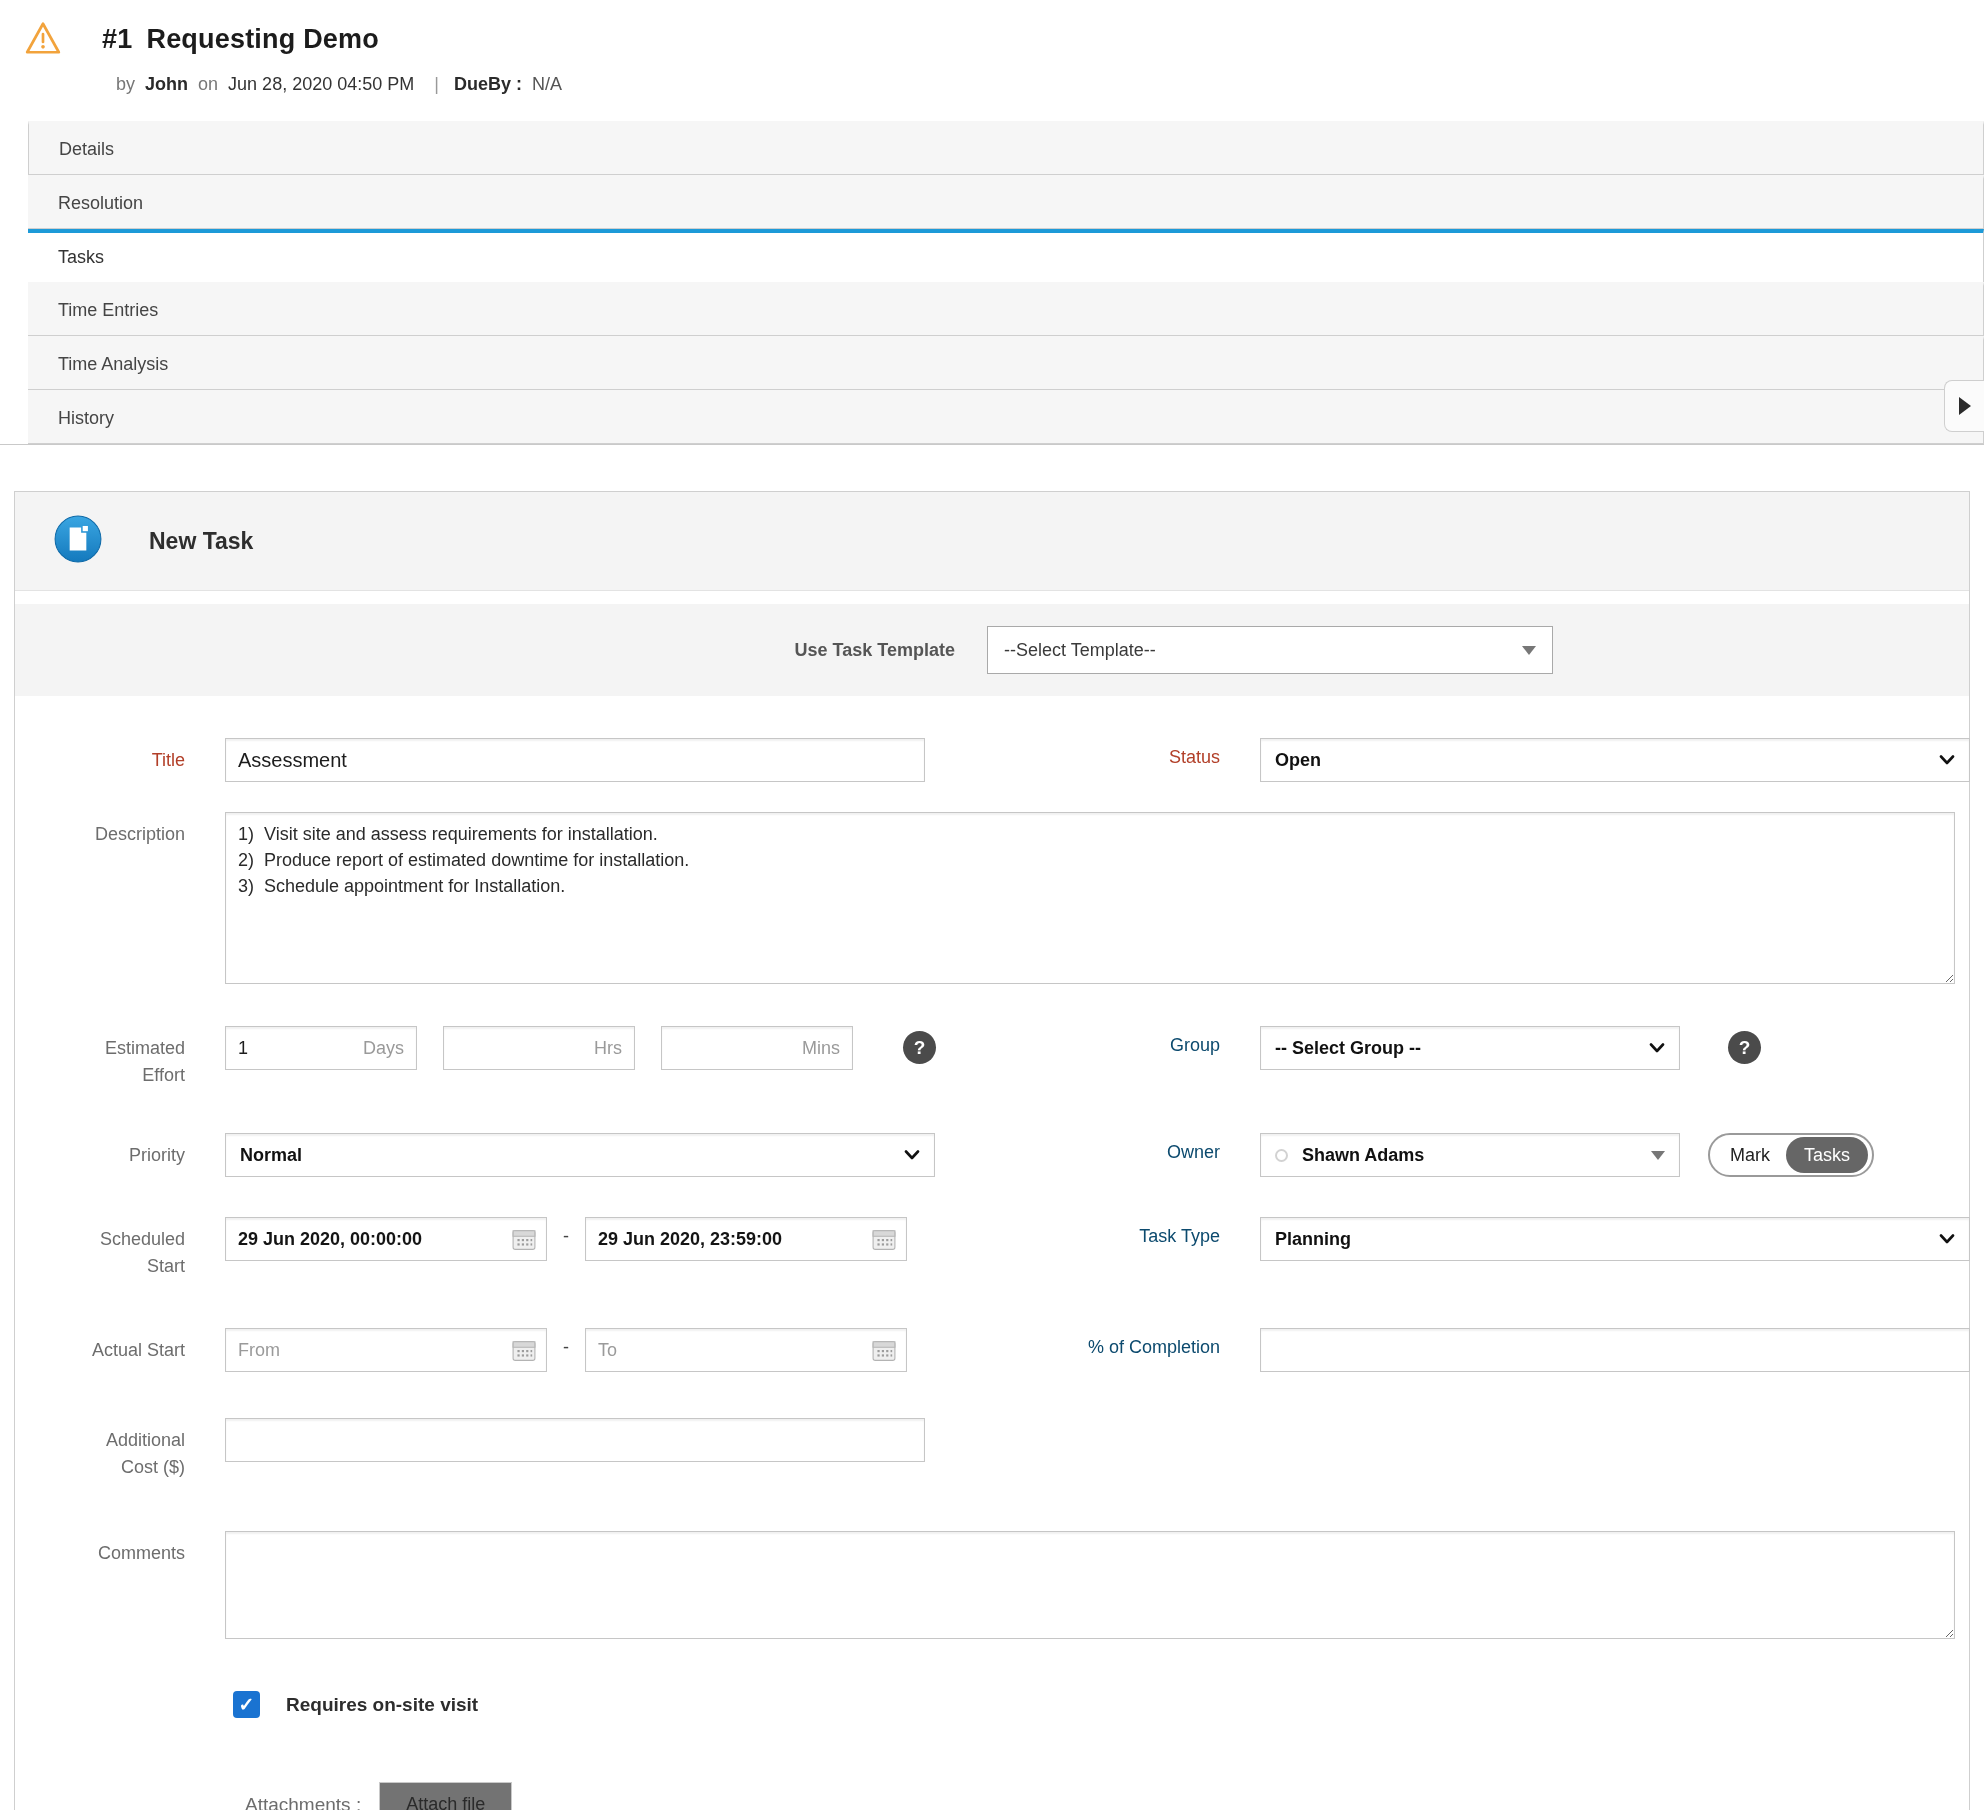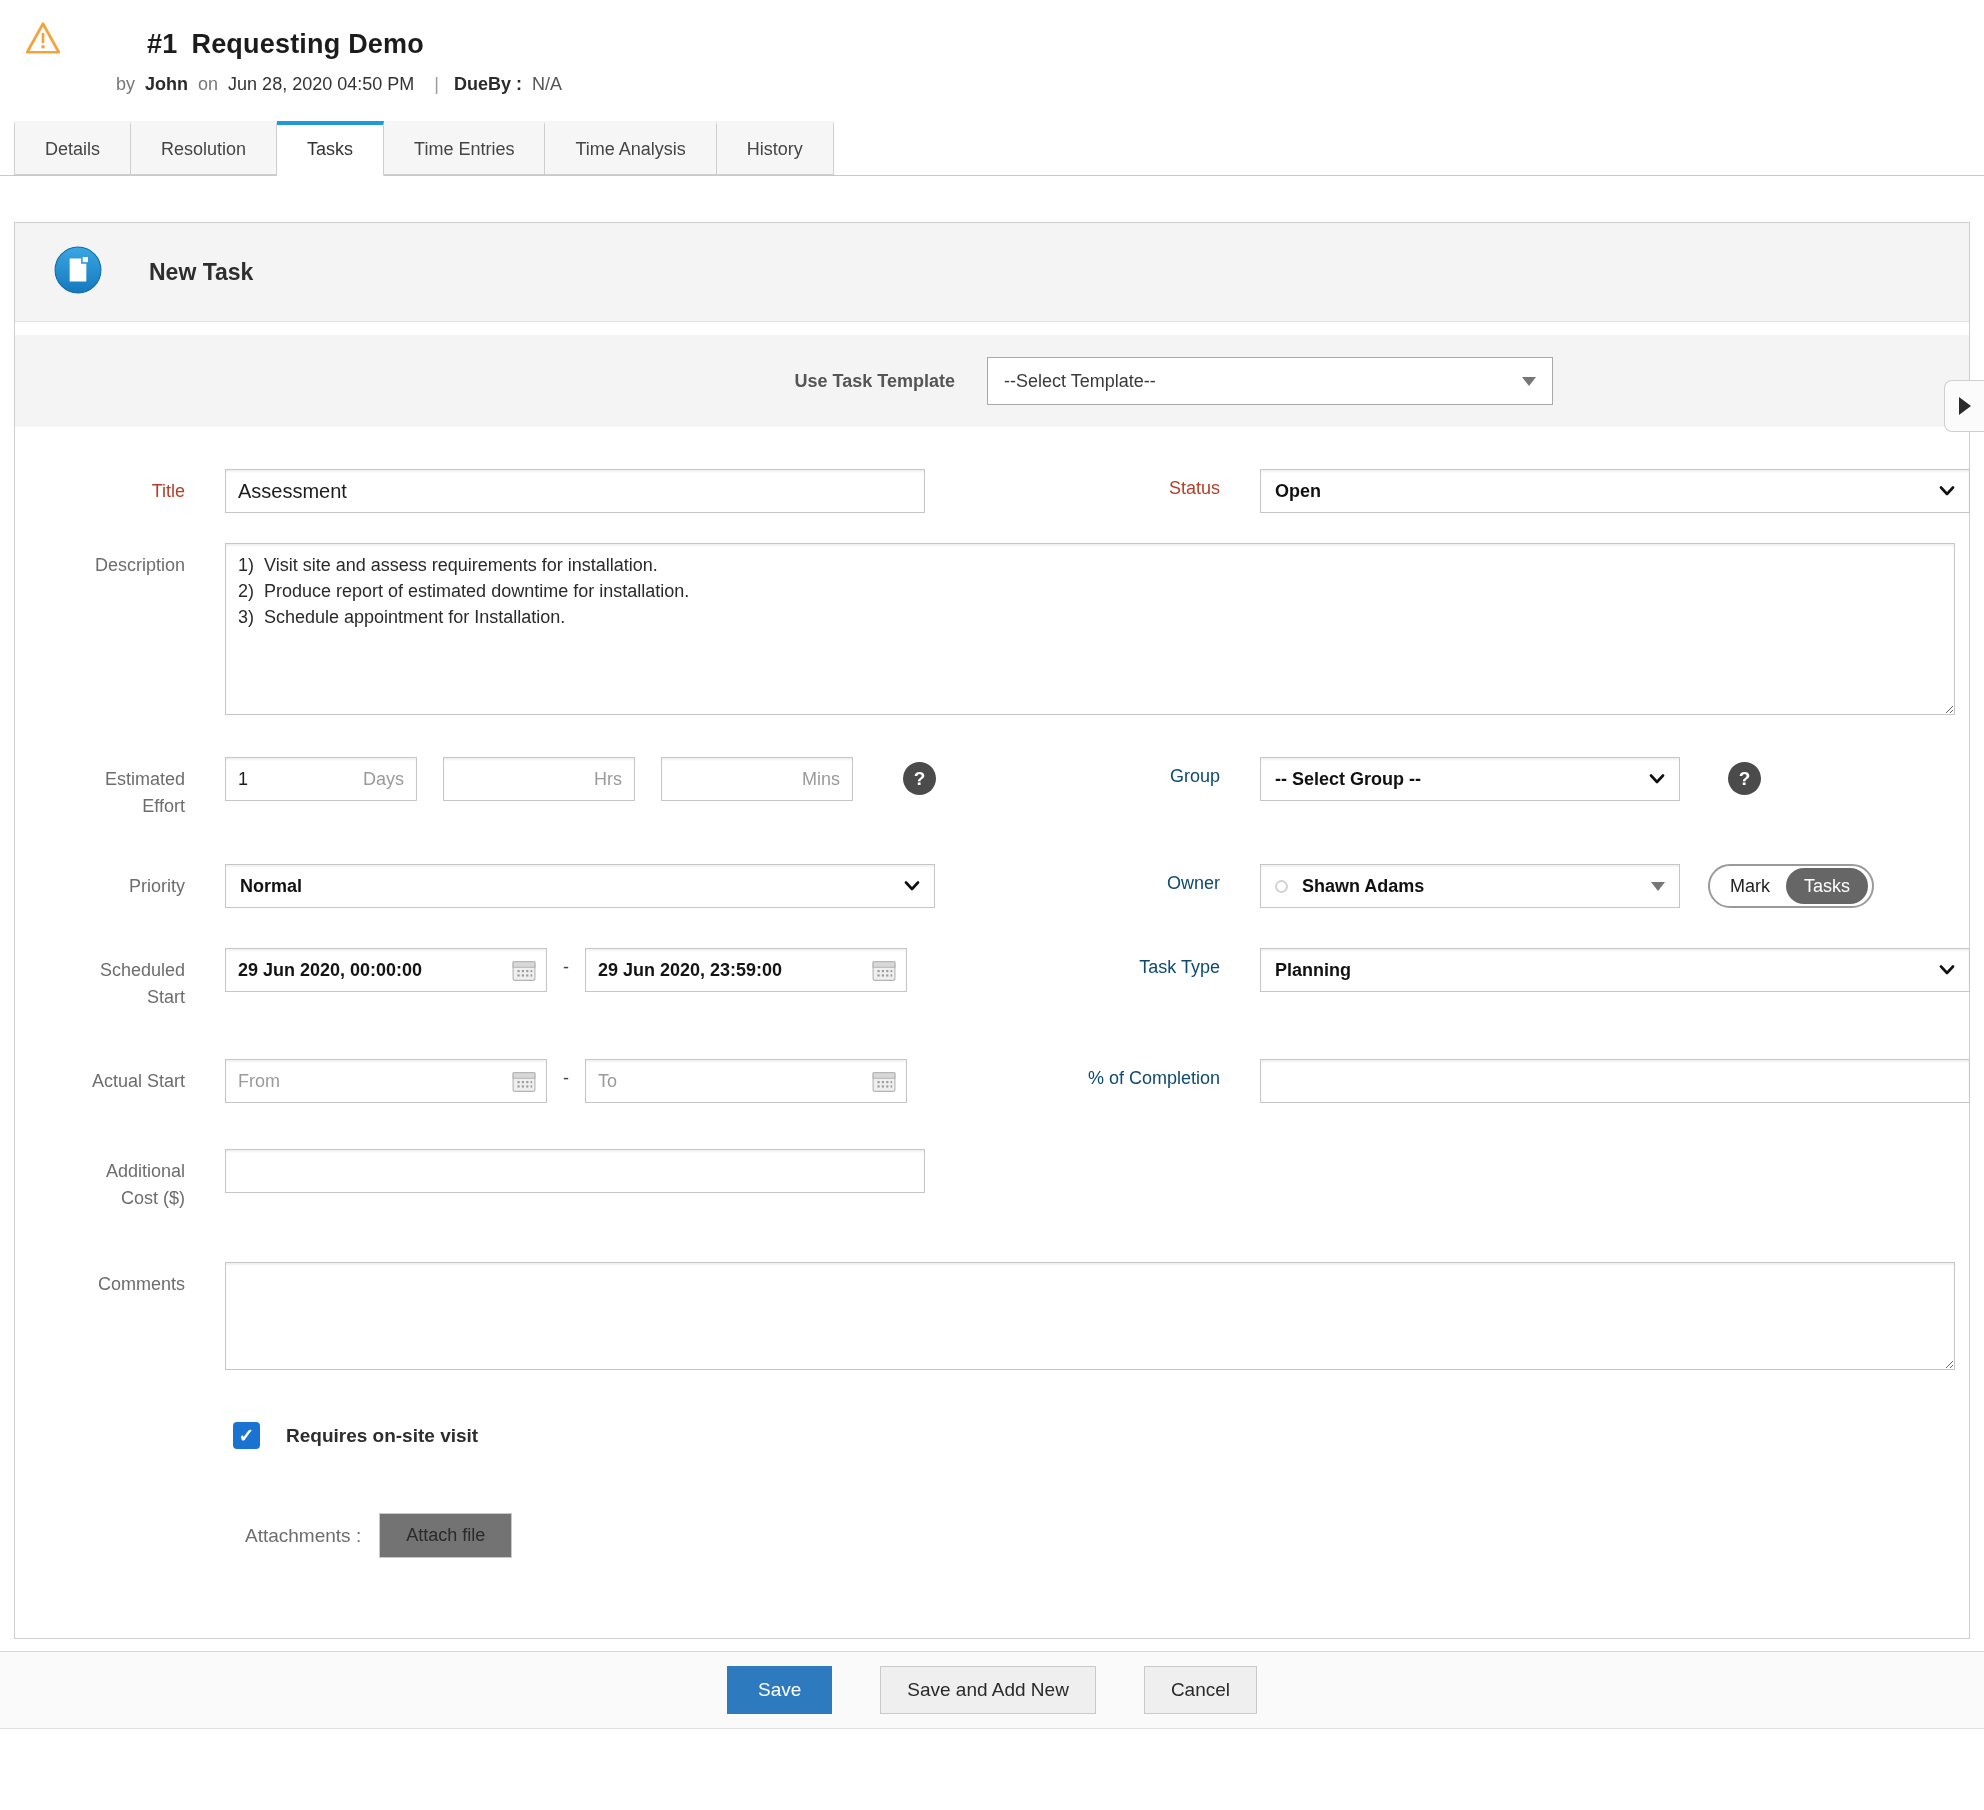--- a/index.html
+++ b/index.html
@@ -5,33 +5,33 @@
   * { box-sizing: border-box; margin: 0; padding: 0; }
   body {
     font-family: "Liberation Sans", sans-serif;
     background: #fff;
     color: #222;
   }
   .page { width: 1984px; min-height: 1810px; position: relative; background: #fff; }
 
   
   .hdr { padding: 18px 0 0 24px; }
-  .hdr-top { display: flex; align-items: flex-end; gap: 45px; }
+  .hdr-top { display: flex; align-items: center; }
   .warn-icon { margin-top: 2px; }
   .hdr-title { margin-left: 40px; font-size: 27px; font-weight: bold; color: #1c1c1c; letter-spacing: .2px; }
   .hdr-title .tid { margin-right: 14px; }
   .byline { margin: 14px 0 0 92px; font-size: 18px; color: #777; }
   .byline .b-dark { color: #2b2b2b; font-weight: bold; }
   .byline .b-val { color: #333; }
   .byline .b-pipe { color: #999; margin: 0 10px; }
   .byline .b-muted { color: #555; }
   .byline > span { margin-right: 5px; }
 
   
-  .tabs { display: flex; margin-top: 26px; border-bottom: 1px solid #c9c9c9; padding-left: 14px; }
+  .tabs { display: flex; margin-top: 26px; border-bottom: 1px solid #c9c9c9; padding-left: 28px; flex-direction: column; }
   .tab {
     background: #f6f6f6; border: 1px solid #cfcfcf; border-left: none;
     padding: 14px 30px; font-size: 18px; color: #454545; cursor: pointer;
     border-top: 4px solid transparent; position: relative;
   }
   .tab:first-child { border-left: 1px solid #cfcfcf; }
   .tab.active {
     background: #fff; border-top: 4px solid #1d9ad8; border-bottom: 1px solid #fff;
     margin-bottom: -1px; font-weight: normal; color: #333;
   }

